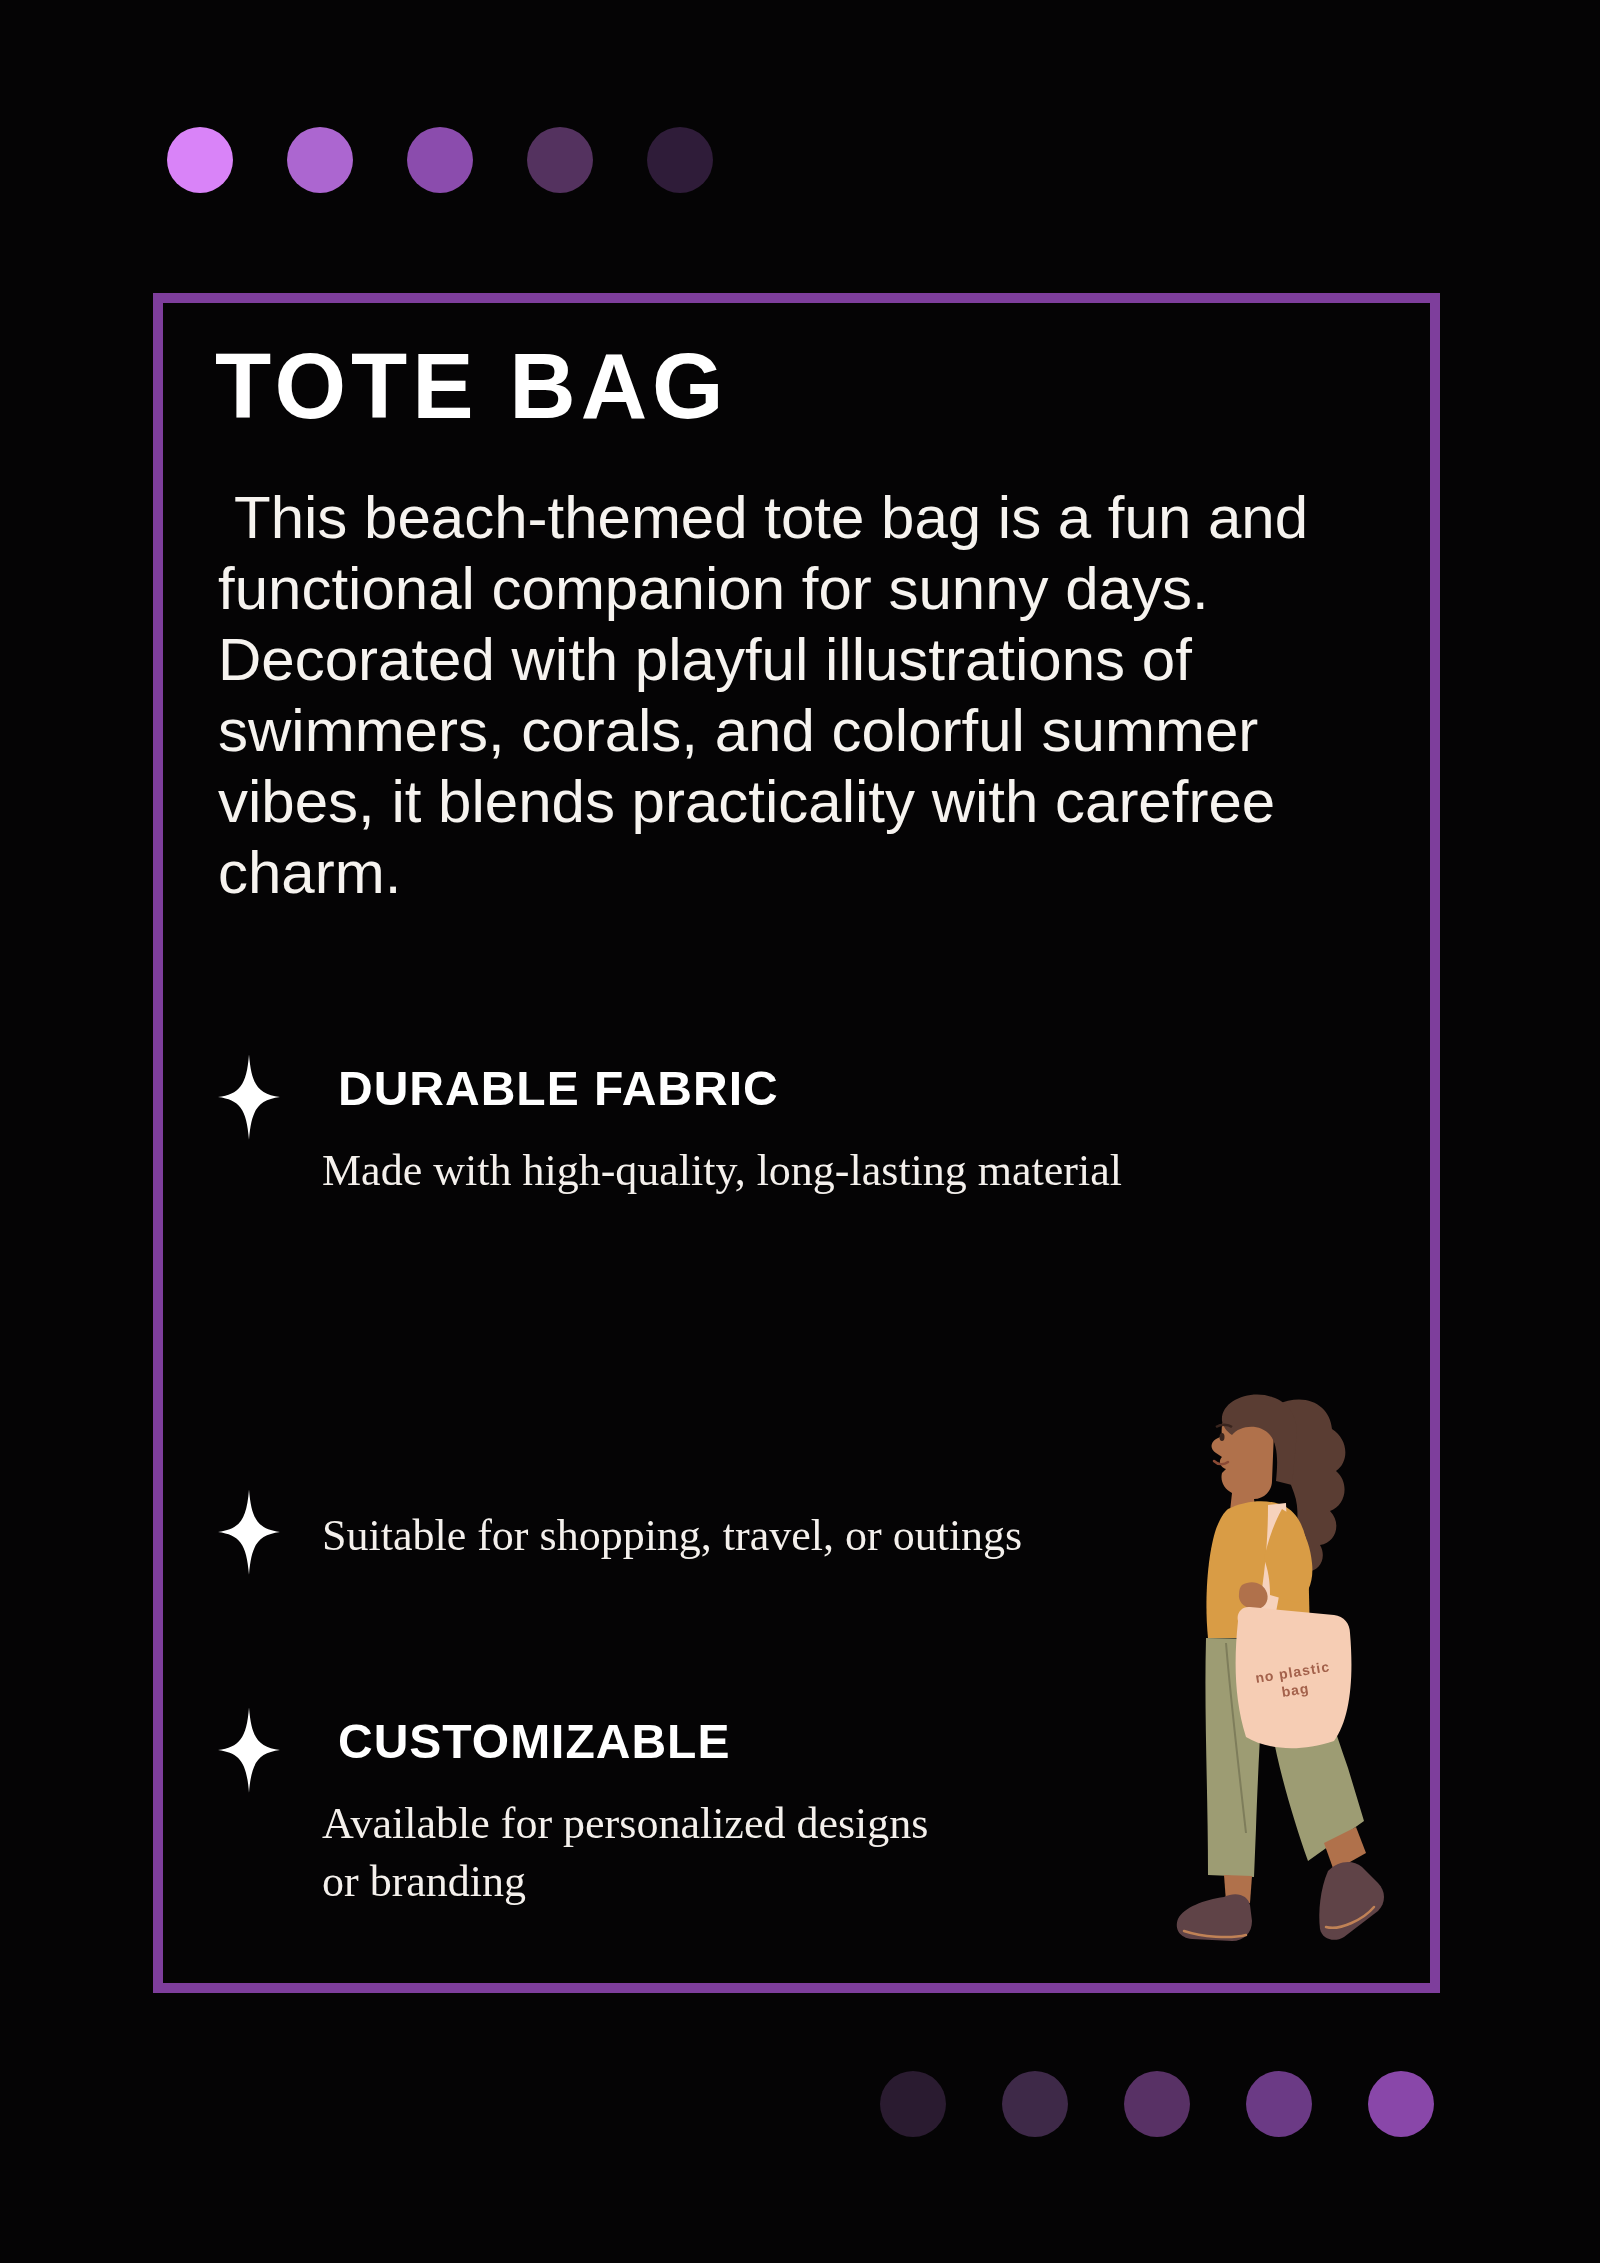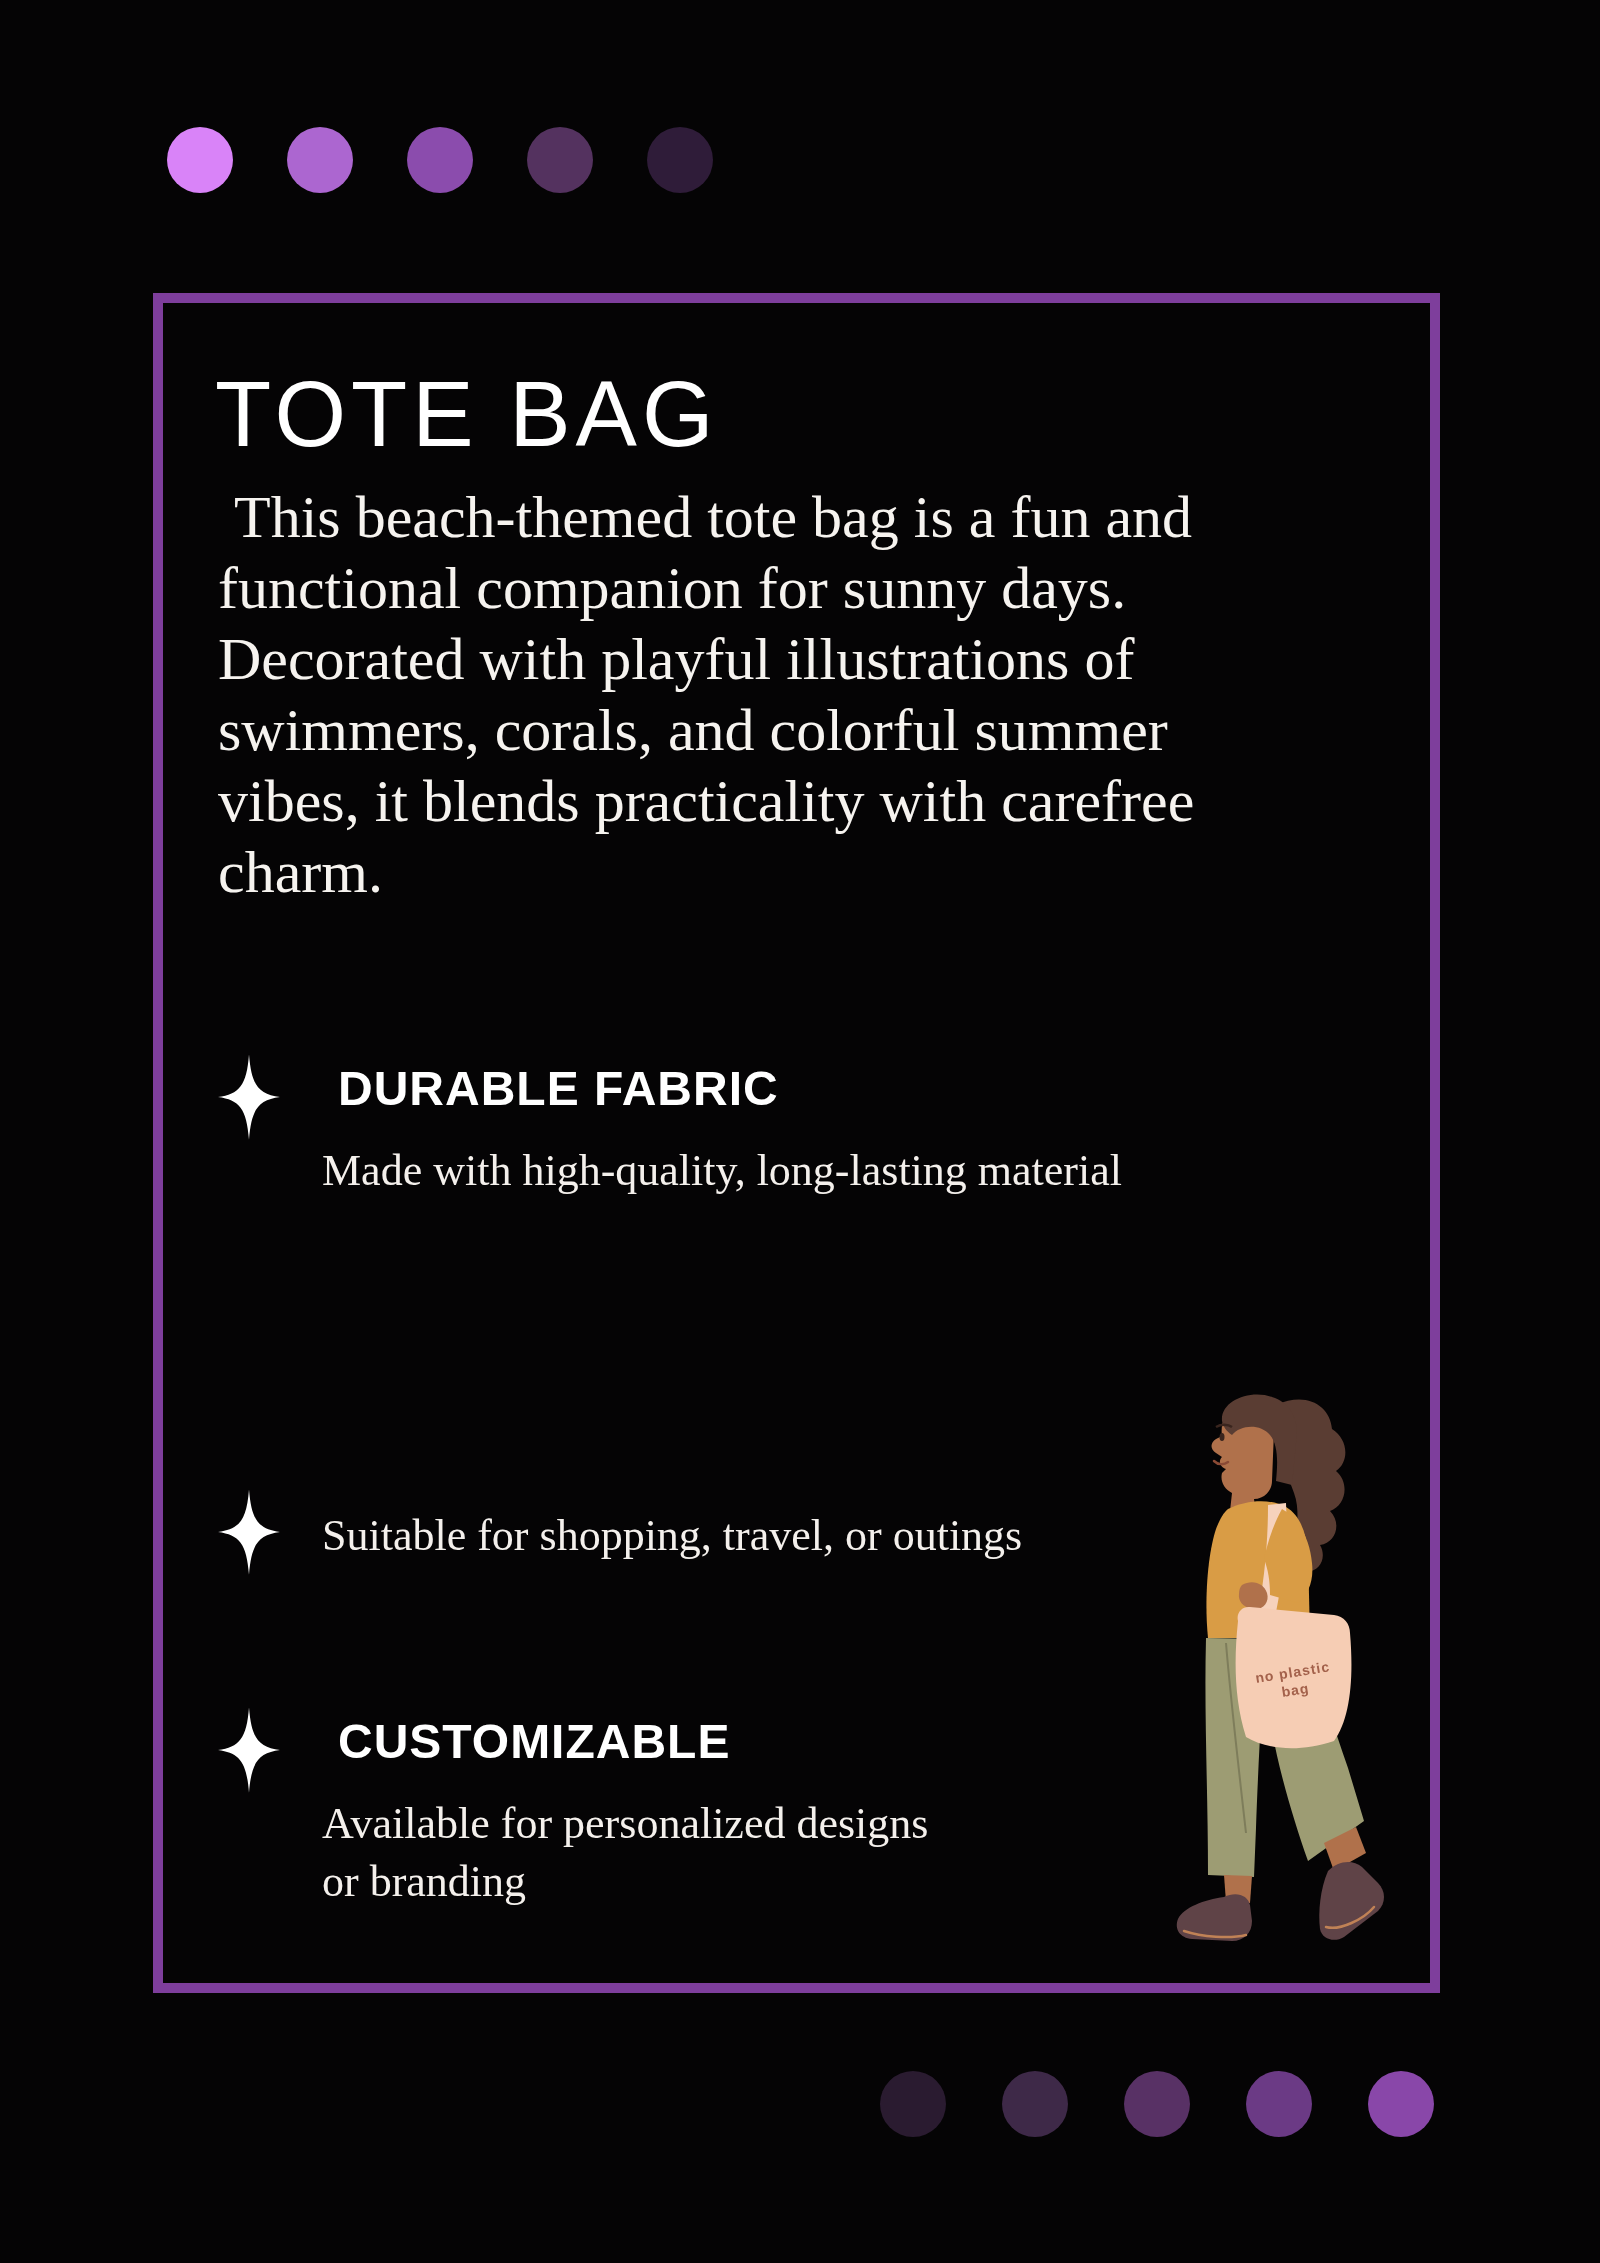--- a/index.html
+++ b/index.html
@@ -9,27 +9,27 @@
   }
   .dots{position:absolute;display:flex;gap:54px;}
   .dots.top{left:167px;top:127px;}
   .dots.bottom{left:880px;top:2071px;gap:56px;}
   .dot{width:66px;height:66px;border-radius:50%;}
   .frame{
     position:absolute;left:153px;top:293px;width:1287px;height:1700px;
     border:10px solid #7e3e9c;box-sizing:border-box;
   }
   .title{
-    position:absolute;left:215px;top:368px;margin:0;
-    color:#ffffff;font-size:92px;line-height:92px;font-weight:normal;
+    position:absolute;left:215px;top:340px;margin:0;
+    color:#ffffff;font-size:92px;line-height:92px;font-weight:bold;
     letter-spacing:5px;
   }
   .description{
     position:absolute;left:218px;top:482px;margin:0;width:1140px;
-    font-family:Liberation Serif, serif;font-weight:400;
+    font-family:Liberation Sans, sans-serif;font-weight:400;
     color:#f6f3ef;font-size:60px;line-height:71px;
     white-space:pre-line;text-indent:16px;
   }
   .feature{position:absolute;left:218px;display:flex;align-items:flex-start;}
   .sparkle{width:62px;height:86px;margin-top:8px;flex:0 0 auto;}
   .ftext{margin-left:42px;}
   .fhead{
     margin:16px;color:#ffffff;font-size:48px;line-height:54px;
     font-weight:bold;letter-spacing:1px;
   }

